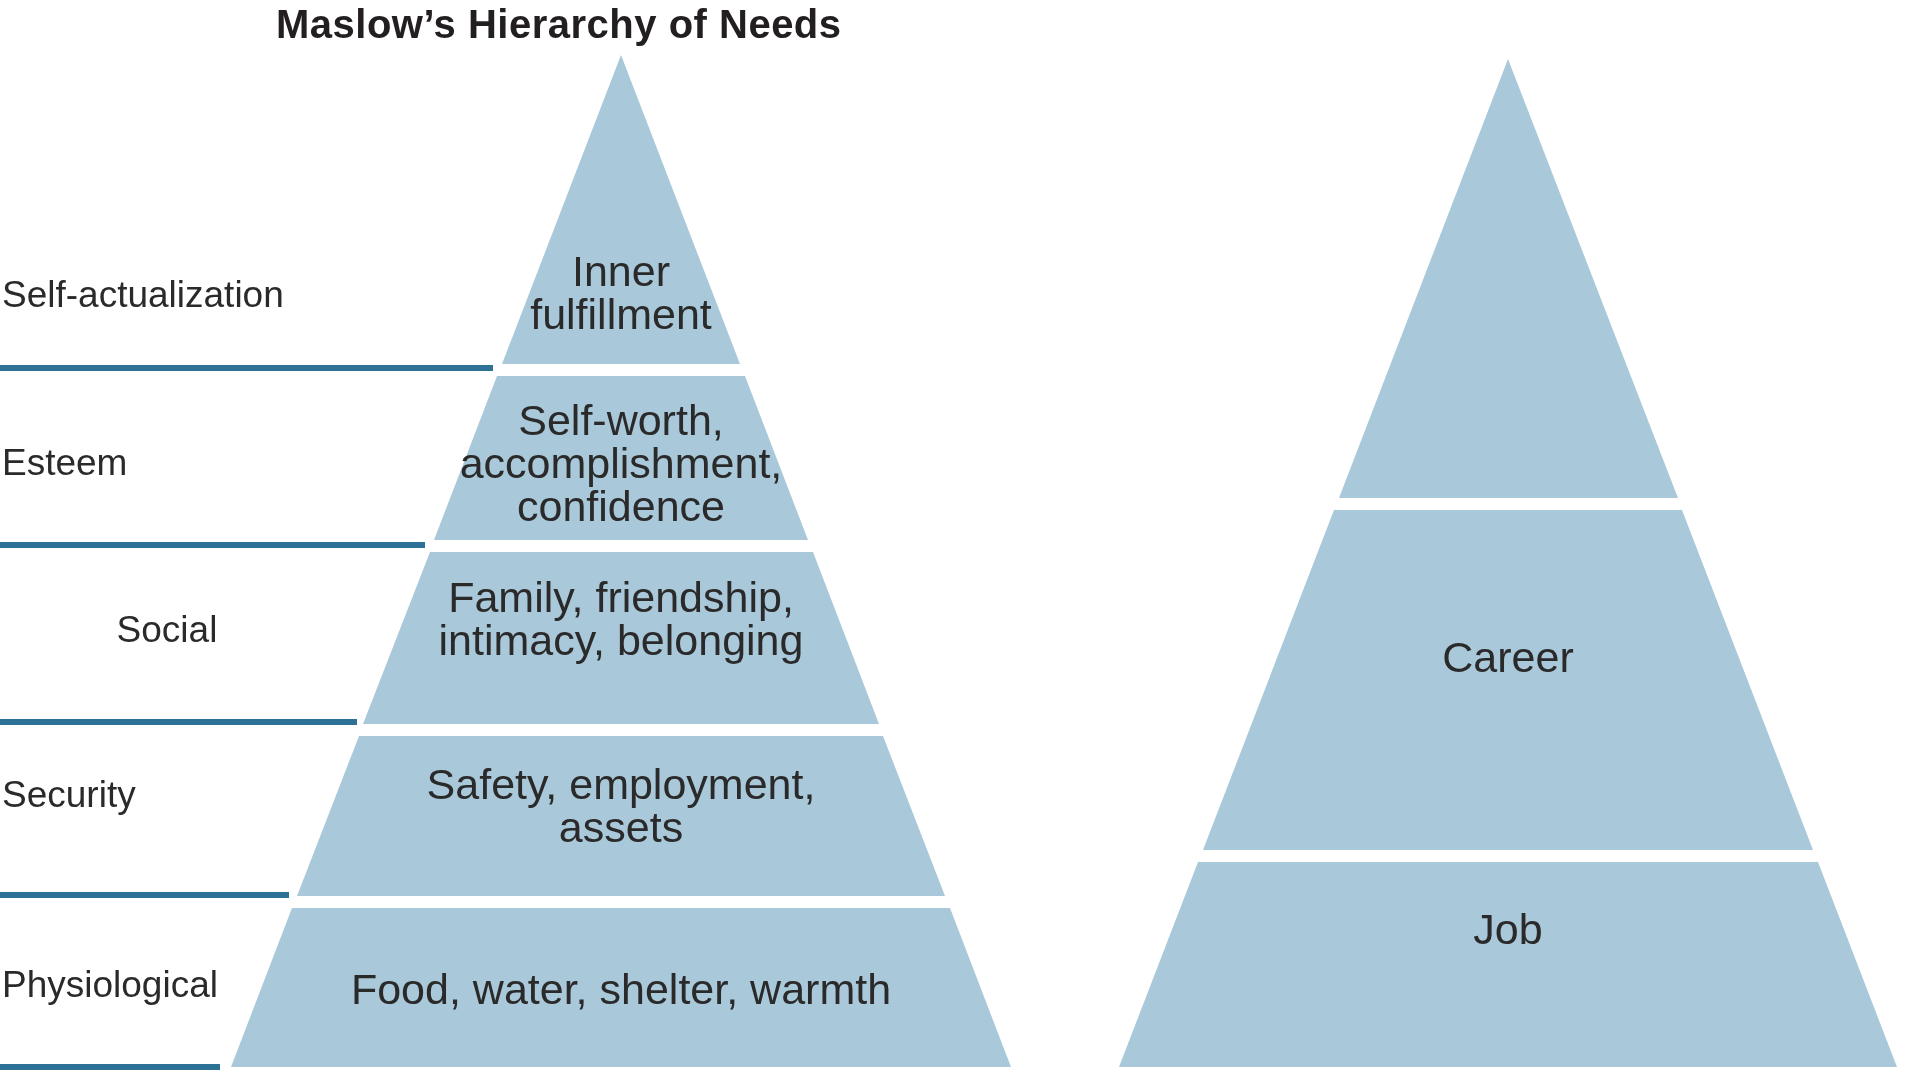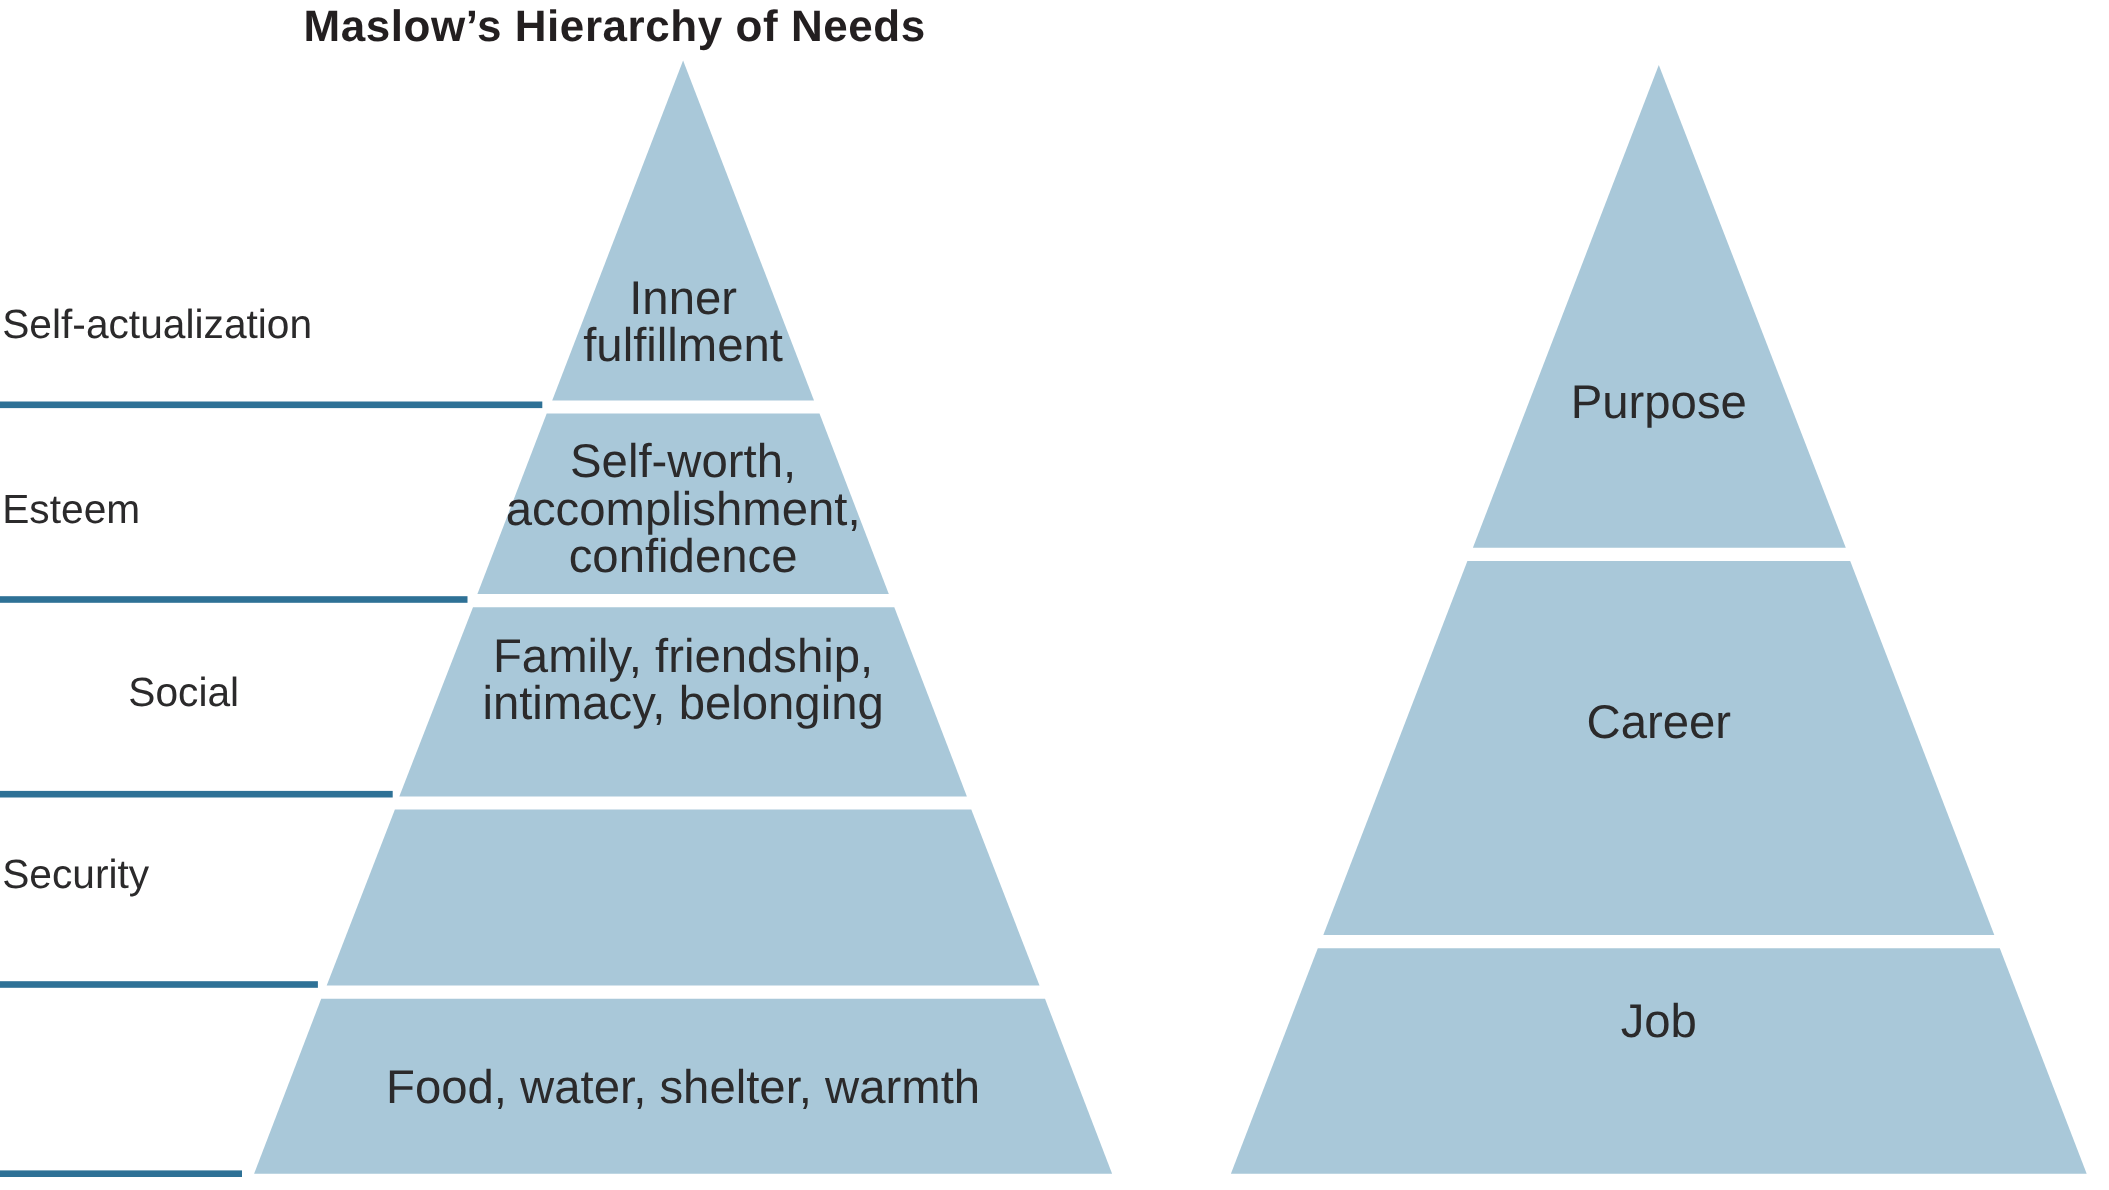--- a/index.html
+++ b/index.html
@@ -88,33 +88,35 @@
     <polygon points="1334,510 1682,510 1813,850 1203,850"></polygon>
     <polygon points="1198,862 1818,862 1897,1067 1119,1067"></polygon>
   </svg>
 
   <div class="diagram-title">Maslow’s Hierarchy of Needs</div>
 
   <div class="side-label lbl-0">Self-actualization</div>
   <div class="side-label lbl-1">Esteem</div>
   <div class="side-label lbl-2">Social</div>
   <div class="side-label lbl-3">Security</div>
+  <div class="side-label lbl-4">Physiological</div>
 
   <div class="divider-line dl-0"></div>
   <div class="divider-line dl-1"></div>
   <div class="divider-line dl-2"></div>
   <div class="divider-line dl-3"></div>
   <div class="divider-line dl-4"></div>
 
   <div class="level-text ltx-0">Inner
 fulfillment</div>
   <div class="level-text ltx-1">Self-worth,
 accomplishment,
 confidence</div>
   <div class="level-text ltx-2">Family, friendship,
 intimacy, belonging</div>
+  <div class="level-text ltx-3">Safety, employment,
+assets</div>
   <div class="level-text ltx-4">Food, water, shelter, warmth</div>
 
-  <div class="level-text rtx-0">Purpose</div>
   <div class="level-text rtx-1">Career</div>
   <div class="level-text rtx-2">Job</div>
 
 </div>
 
 </body></html>

